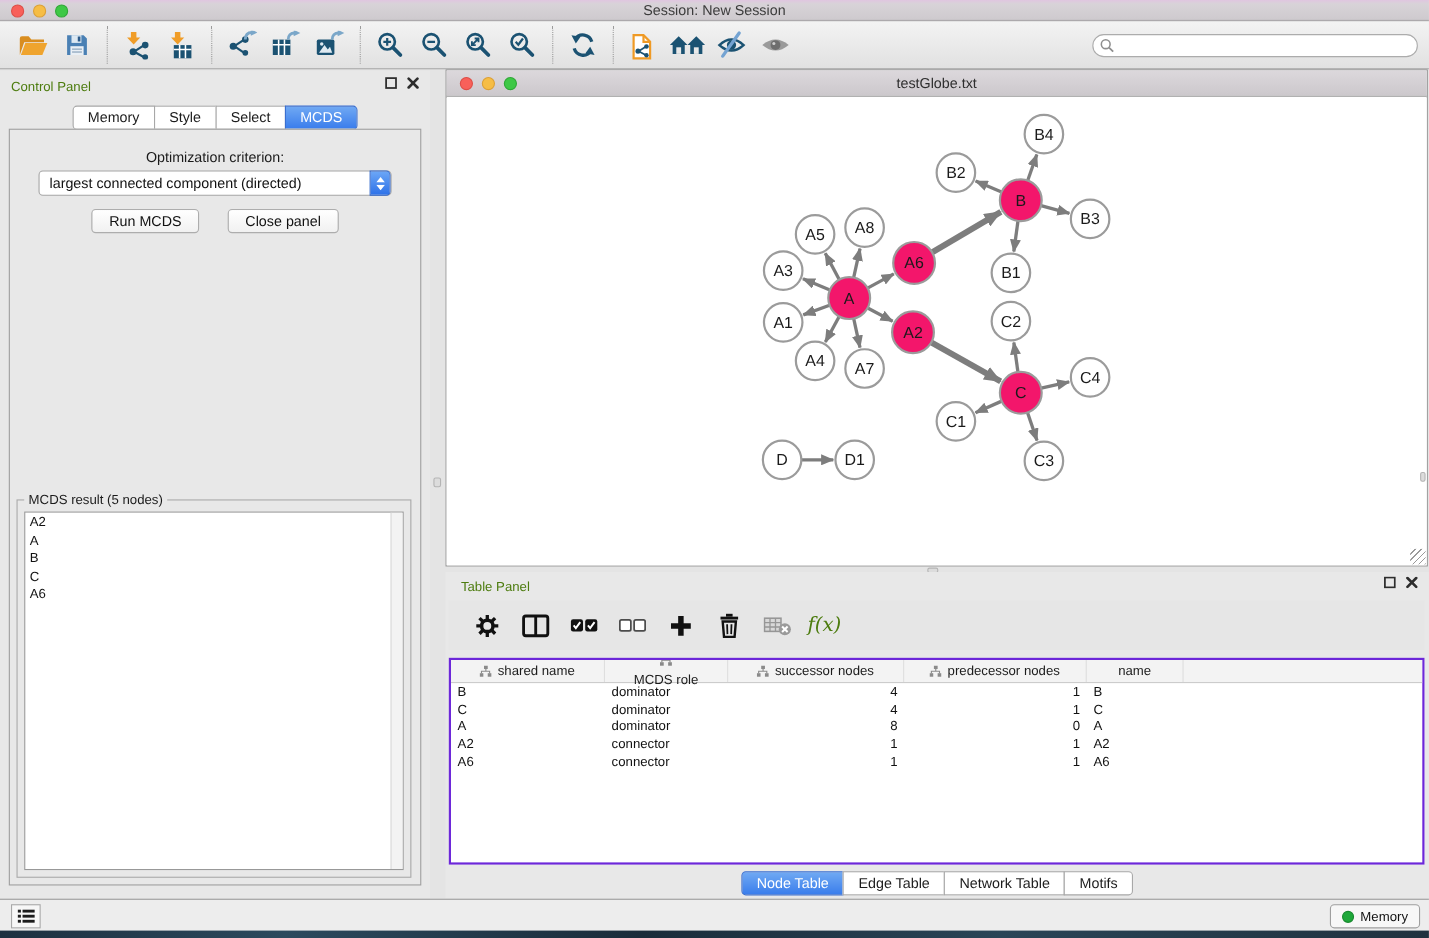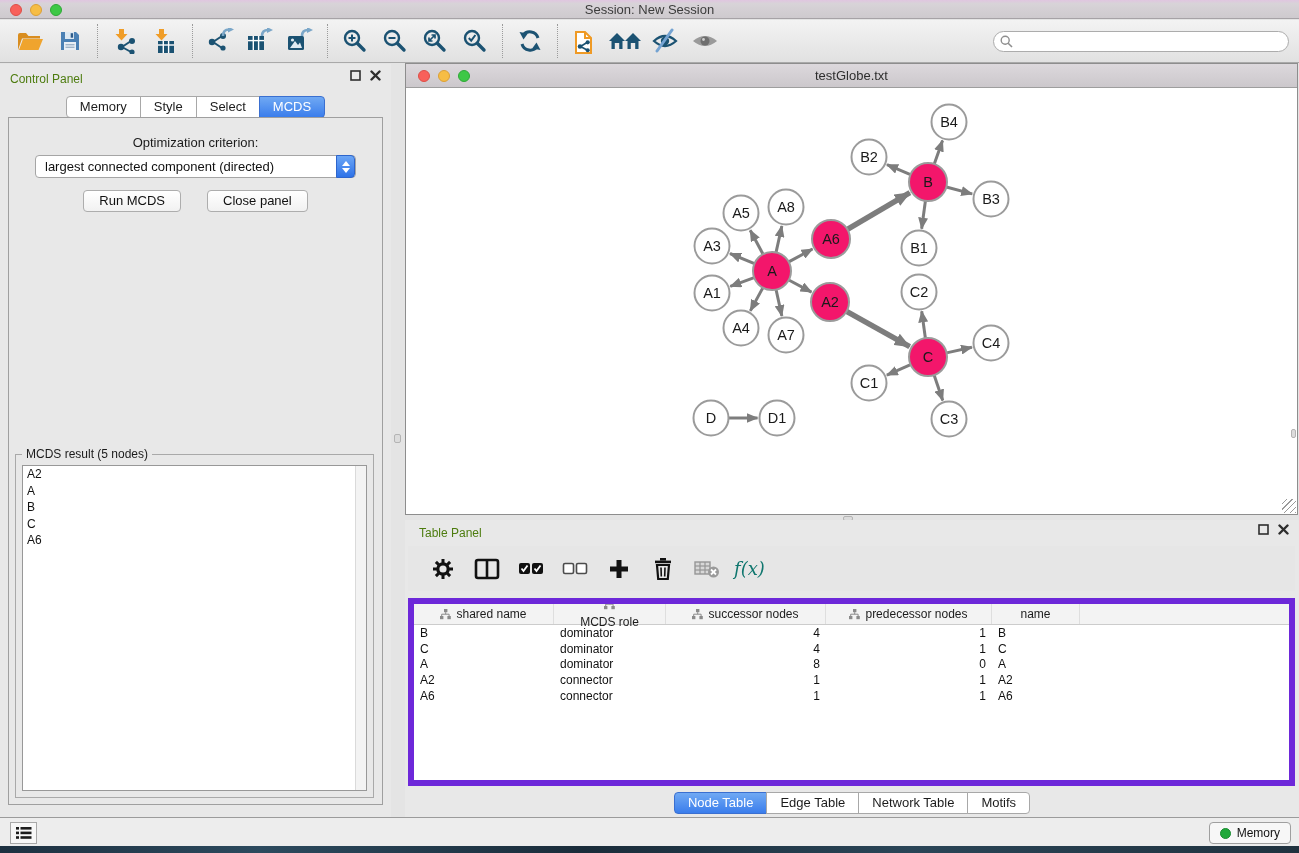--- a/index.html
+++ b/index.html
@@ -77,23 +77,23 @@
   #graph-svg { position:absolute; top:0; left:0; }
   .resize-grip { position:absolute; right:1px; bottom:1px; width:14px; height:14px;
     background:repeating-linear-gradient(135deg, transparent 0 3px, #9a9a9a 3px 4px); }
 
   
   #table-panel { position:absolute; left:405px; top:520px; right:0; bottom:36px; background:#e8e8e8; }
   #table-panel .panel-title { position:absolute; left:14px; top:6px; }
   .tp-toolbar { position:absolute; top:26px; left:3px; right:4px; height:45px; background:#e6e6e6;
     display:flex; align-items:center; gap:10px; padding-left:18px; }
   .tp-btn { width:34px; height:36px; display:flex; align-items:center; justify-content:center; }
-  .fx-label { font-size:18px; font-style:italic; font-family:"DejaVu Serif", serif; color:#0f766e; }
+  .fx-label { font-size:18px; font-style:italic; font-family:"DejaVu Serif", serif; color:#4d7c0f; }
   .node-table { position:absolute; left:3px; right:4px; top:78px; height:188px; background:#fff;
-    border:6px solid #6d28d9; overflow:hidden; }
+    border:2px solid #6d28d9; overflow:hidden; }
   .nt-header { display:flex; height:21px; background:#f3f3f3; border-bottom:1px solid #cccccc; }
   .nt-hcell { display:flex; align-items:center; justify-content:center; gap:5px; font-size:12px; color:#1c1c1c;
     border-right:1px solid #dedede; }
   .nt-row { display:flex; height:15.8px; align-items:center; }
   .nt-cell { font-size:12px; color:#111; padding:0 6px; white-space:nowrap; overflow:hidden; }
   .num { text-align:right; }
   .tp-tabs { position:absolute; left:0; right:0; top:272px; display:flex; justify-content:center; }
 
   
   #status-bar { position:absolute; left:0; right:0; bottom:7px; height:29px; background:#ededed;

